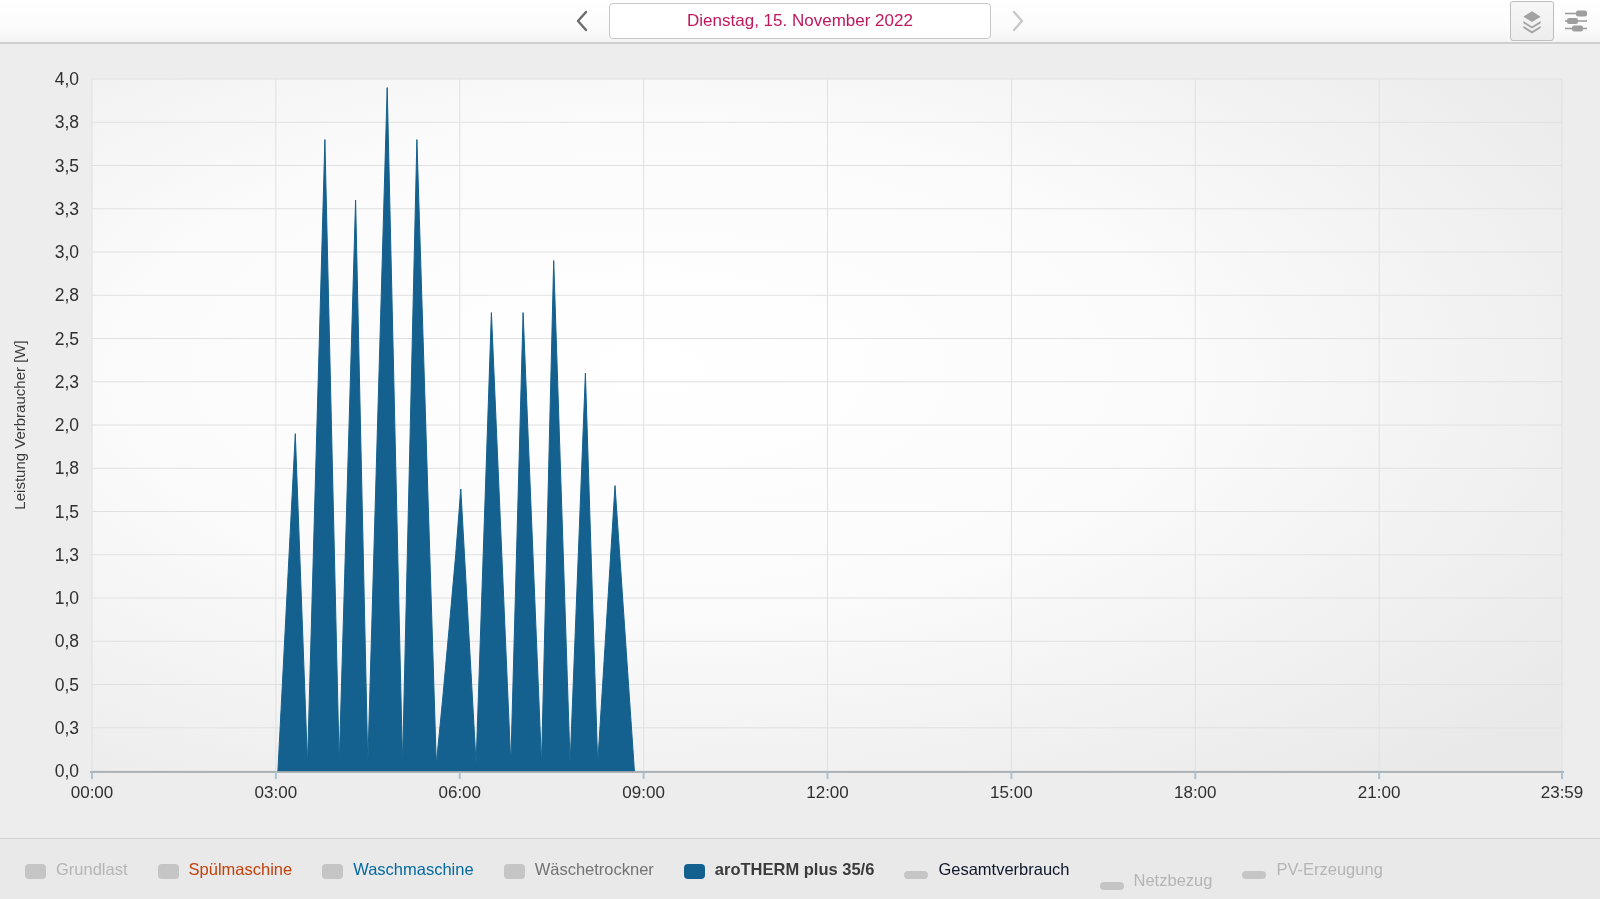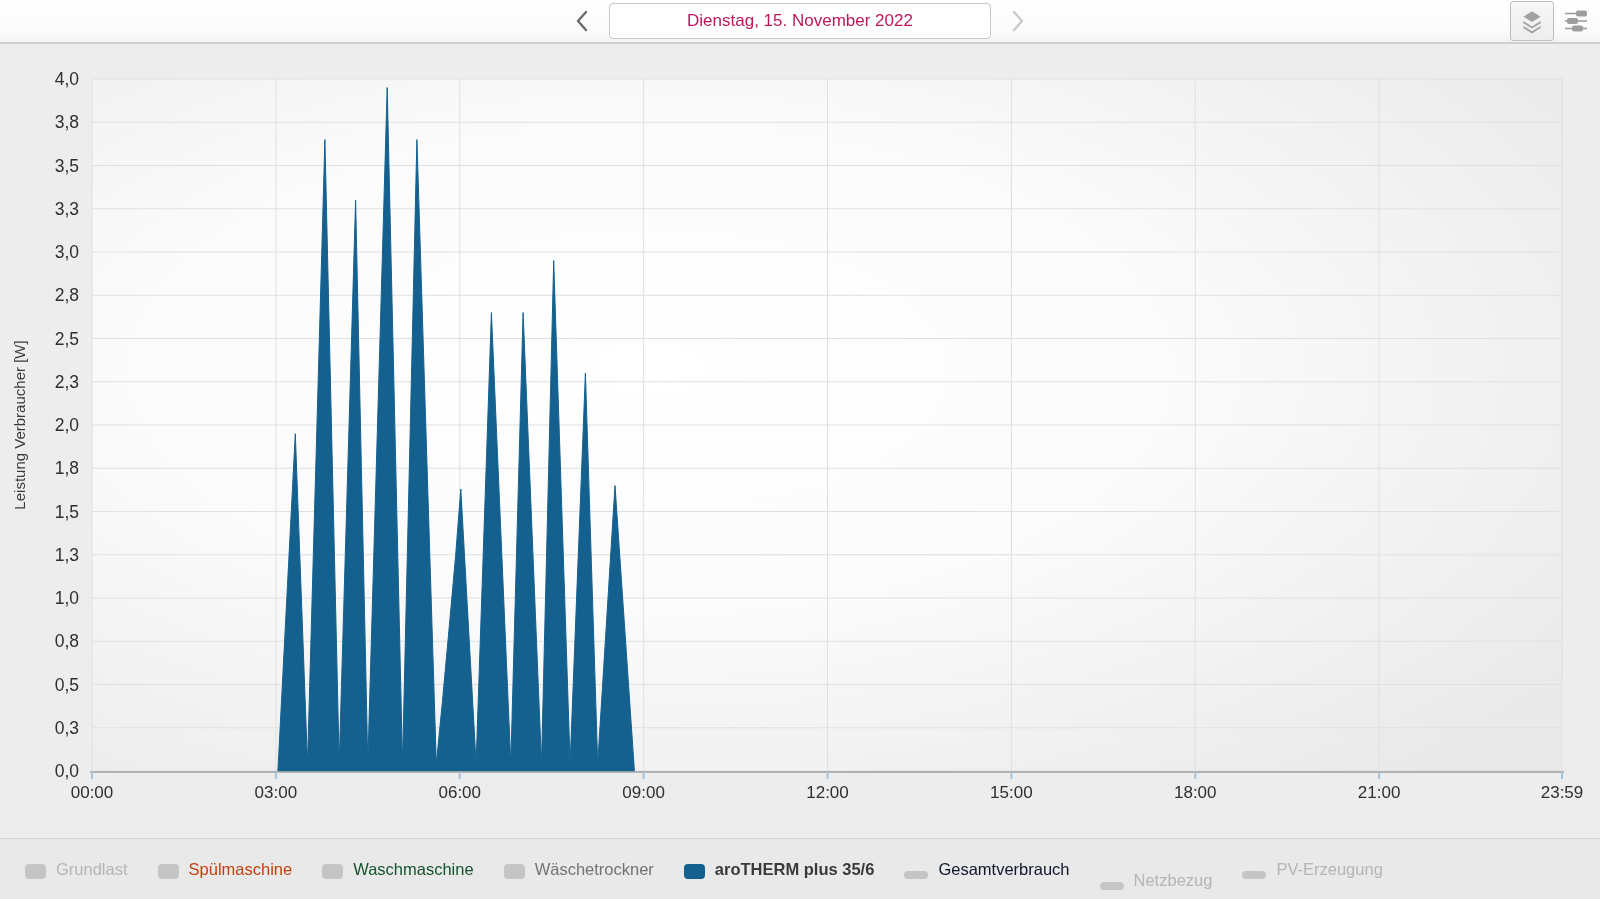--- a/index.html
+++ b/index.html
@@ -167,21 +167,21 @@
     <div class="legend-item">
       <span class="legend-swatch-area" style="background: rgb(197, 197, 197);"></span>
       <span class="legend-label" style="color: rgb(181, 181, 181);">Grundlast</span>
     </div>
     <div class="legend-item">
       <span class="legend-swatch-area" style="background: rgb(197, 197, 197);"></span>
       <span class="legend-label" style="color: #c2410c;">Spülmaschine</span>
     </div>
     <div class="legend-item">
       <span class="legend-swatch-area" style="background: rgb(197, 197, 197);"></span>
-      <span class="legend-label" style="color: #14532d;">Waschmaschine</span>
+      <span class="legend-label" style="color: #0369a1;">Waschmaschine</span>
     </div>
     <div class="legend-item">
       <span class="legend-swatch-area" style="background: rgb(197, 197, 197);"></span>
       <span class="legend-label" style="color: #737373;">Wäschetrockner</span>
     </div>
     <div class="legend-item">
       <span class="legend-swatch-area" style="background: rgb(20, 97, 143);"></span>
       <span class="legend-label" style="color: rgb(58, 58, 58); font-weight: bold;">aroTHERM plus 35/6</span>
     </div>
     <div class="legend-item">

